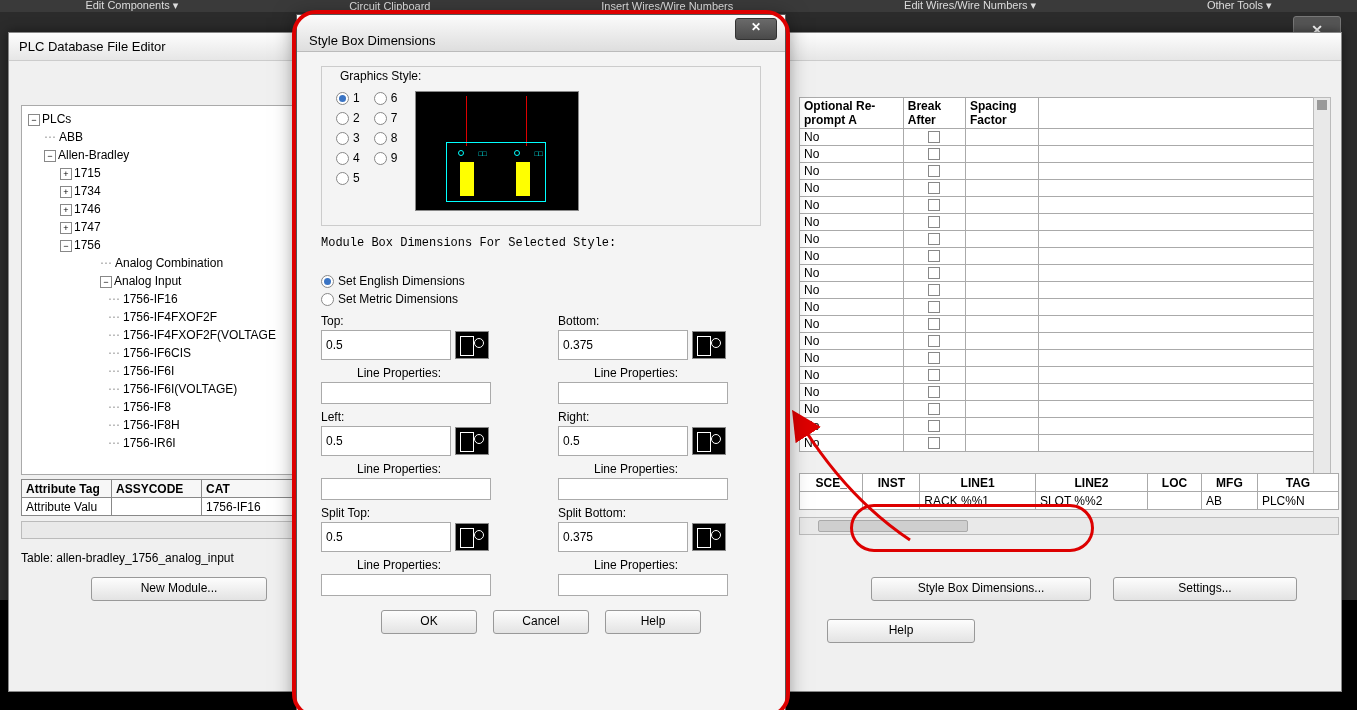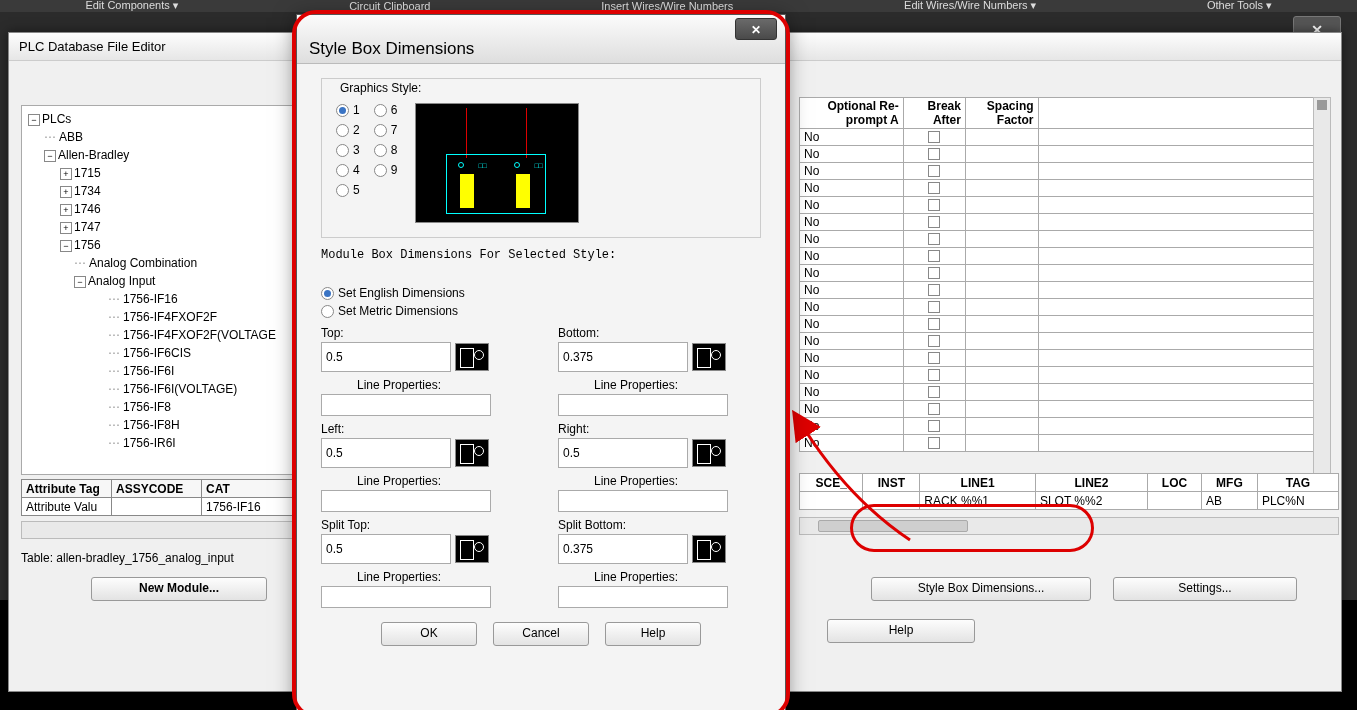--- a/index.html
+++ b/index.html
@@ -41,21 +41,21 @@
   position: absolute; top: 44px; left: 12px; width: 300px; height: 370px;
   background: #fff; border: 1px solid #aaa; overflow: hidden;
   font-size: 12px; padding: 4px 0;
 }
 .tree-panel ul { list-style:none; }
 .tree-panel li { white-space: nowrap; line-height: 18px; }
 .tw { display:inline-block; width:12px; height:12px; border:1px solid #888;
       font-size:9px; line-height:10px; text-align:center; margin-right:2px;
       vertical-align:middle; background:#fff; }
 .ind1{padding-left:6px}.ind2{padding-left:22px}.ind3{padding-left:38px}
-.ind4{padding-left:52px}.ind6{padding-left:86px}
+.ind4{padding-left:78px}.ind6{padding-left:86px}
 .dots{color:#999;padding-right:2px;letter-spacing:1px}
 
 .attr-table {
   position: absolute; top: 418px; left: 12px; width: 300px;
   border-collapse: collapse; font-size: 12px;
 }
 .attr-table td, .attr-table th {
   border: 1px solid #888; background:#fff; padding: 1px 4px; height: 18px;
 }
 .attr-table th { font-weight:bold; text-align:left; background:#f7f7f7; }
@@ -63,21 +63,21 @@
   background:#e9e9e9;border:1px solid #bbb;}
 
 .table-name-label { position:absolute; top:490px; left:12px; }
 
 .right-table {
   position:absolute; top:36px; left:790px; width:530px;
   border-collapse:collapse; font-size:12px;
 }
 .right-table th, .right-table td { border:1px solid #aaa; background:#fff;
   padding:1px 4px; height:17px; text-align:left; }
-.right-table th { font-weight:bold; text-align:right; }
+.right-table th { font-weight:bold; text-align:left; }
 .chk{display:inline-block;width:12px;height:12px;border:1px solid #888;margin:0 auto;display:block;}
 
 .cols-table {
   position:absolute; top:412px; left:790px; width:540px;
   border-collapse:collapse; font-size:12px;
 }
 .cols-table th,.cols-table td{border:1px solid #aaa;background:#fff;padding:1px 4px;
   height:18px;text-align:left;white-space:nowrap;}
 .cols-table th{font-weight:bold;text-align:center;}
 .right-scrollbar{position:absolute;top:456px;left:790px;width:540px;height:18px;
@@ -87,21 +87,21 @@
 .right-vscroll{position:absolute;top:36px;right:10px;width:18px;height:400px;
   background:#e9e9e9;border:1px solid #bbb;}
 .right-vscroll .vtop{position:absolute;top:2px;left:3px;width:10px;height:10px;background:#999;}
 
 .btn {
   display:inline-block; height:24px; min-width:90px; padding:3px 12px;
   background:linear-gradient(#fdfdfd,#e3e3e3);
   border:1px solid #999; border-radius:3px; text-align:center;
   font-size:12px; cursor:default;
 }
-.btn-new{position:absolute;top:516px;left:82px;width:176px;font-weight:bold;}
+.btn-new{position:absolute;top:516px;left:82px;width:176px;}
 .btn-style{position:absolute;top:516px;left:862px;width:220px;}
 .btn-settings{position:absolute;top:516px;left:1104px;width:184px;}
 .btn-help-main{position:absolute;top:558px;left:818px;width:148px;}
 
 .style-oval{
   position:absolute; top:504px; left:850px; width:244px; height:48px;
   border:3px solid #d00; border-radius:24px; z-index:50; pointer-events:none;
 }
 .red-arrow-svg{position:absolute;top:410px;left:790px;z-index:50;pointer-events:none;}
 
@@ -109,21 +109,21 @@
   position:absolute; top:14px; left:296px; width:490px; height:700px;
   background:#f4f4f4; border:1px solid #555; z-index:100;
   box-shadow:0 4px 20px rgba(0,0,0,0.5);
 }
 .dialog-border{
   position:absolute; top:10px; left:292px; width:498px; height:708px;
   border:4px solid #d00; border-radius:24px; z-index:110; pointer-events:none;
 }
 .dialog-titlebar{
   height:32px; background:linear-gradient(#fbfbfb,#dedede);
-  border-bottom:1px solid #bbb; padding:24px 12px; font-size:17px;
+  border-bottom:1px solid #bbb; padding:18px 12px; font-size:13px;
   position:relative;
 }
 .dialog-close{
   position:absolute; top:3px; right:8px; width:42px; height:22px;
   background:linear-gradient(#6a6a6a,#4a4a4a); border:1px solid #333;
   border-radius:3px; text-align:center;
 }
 .dialog-close::before{content:"✕";color:#fff;font-weight:bold;font-size:12px;}
 .dialog-body{padding:14px 24px;}
 .group{border:1px solid #ccc;padding:10px 14px 14px 14px;margin-bottom:10px;position:relative;}

